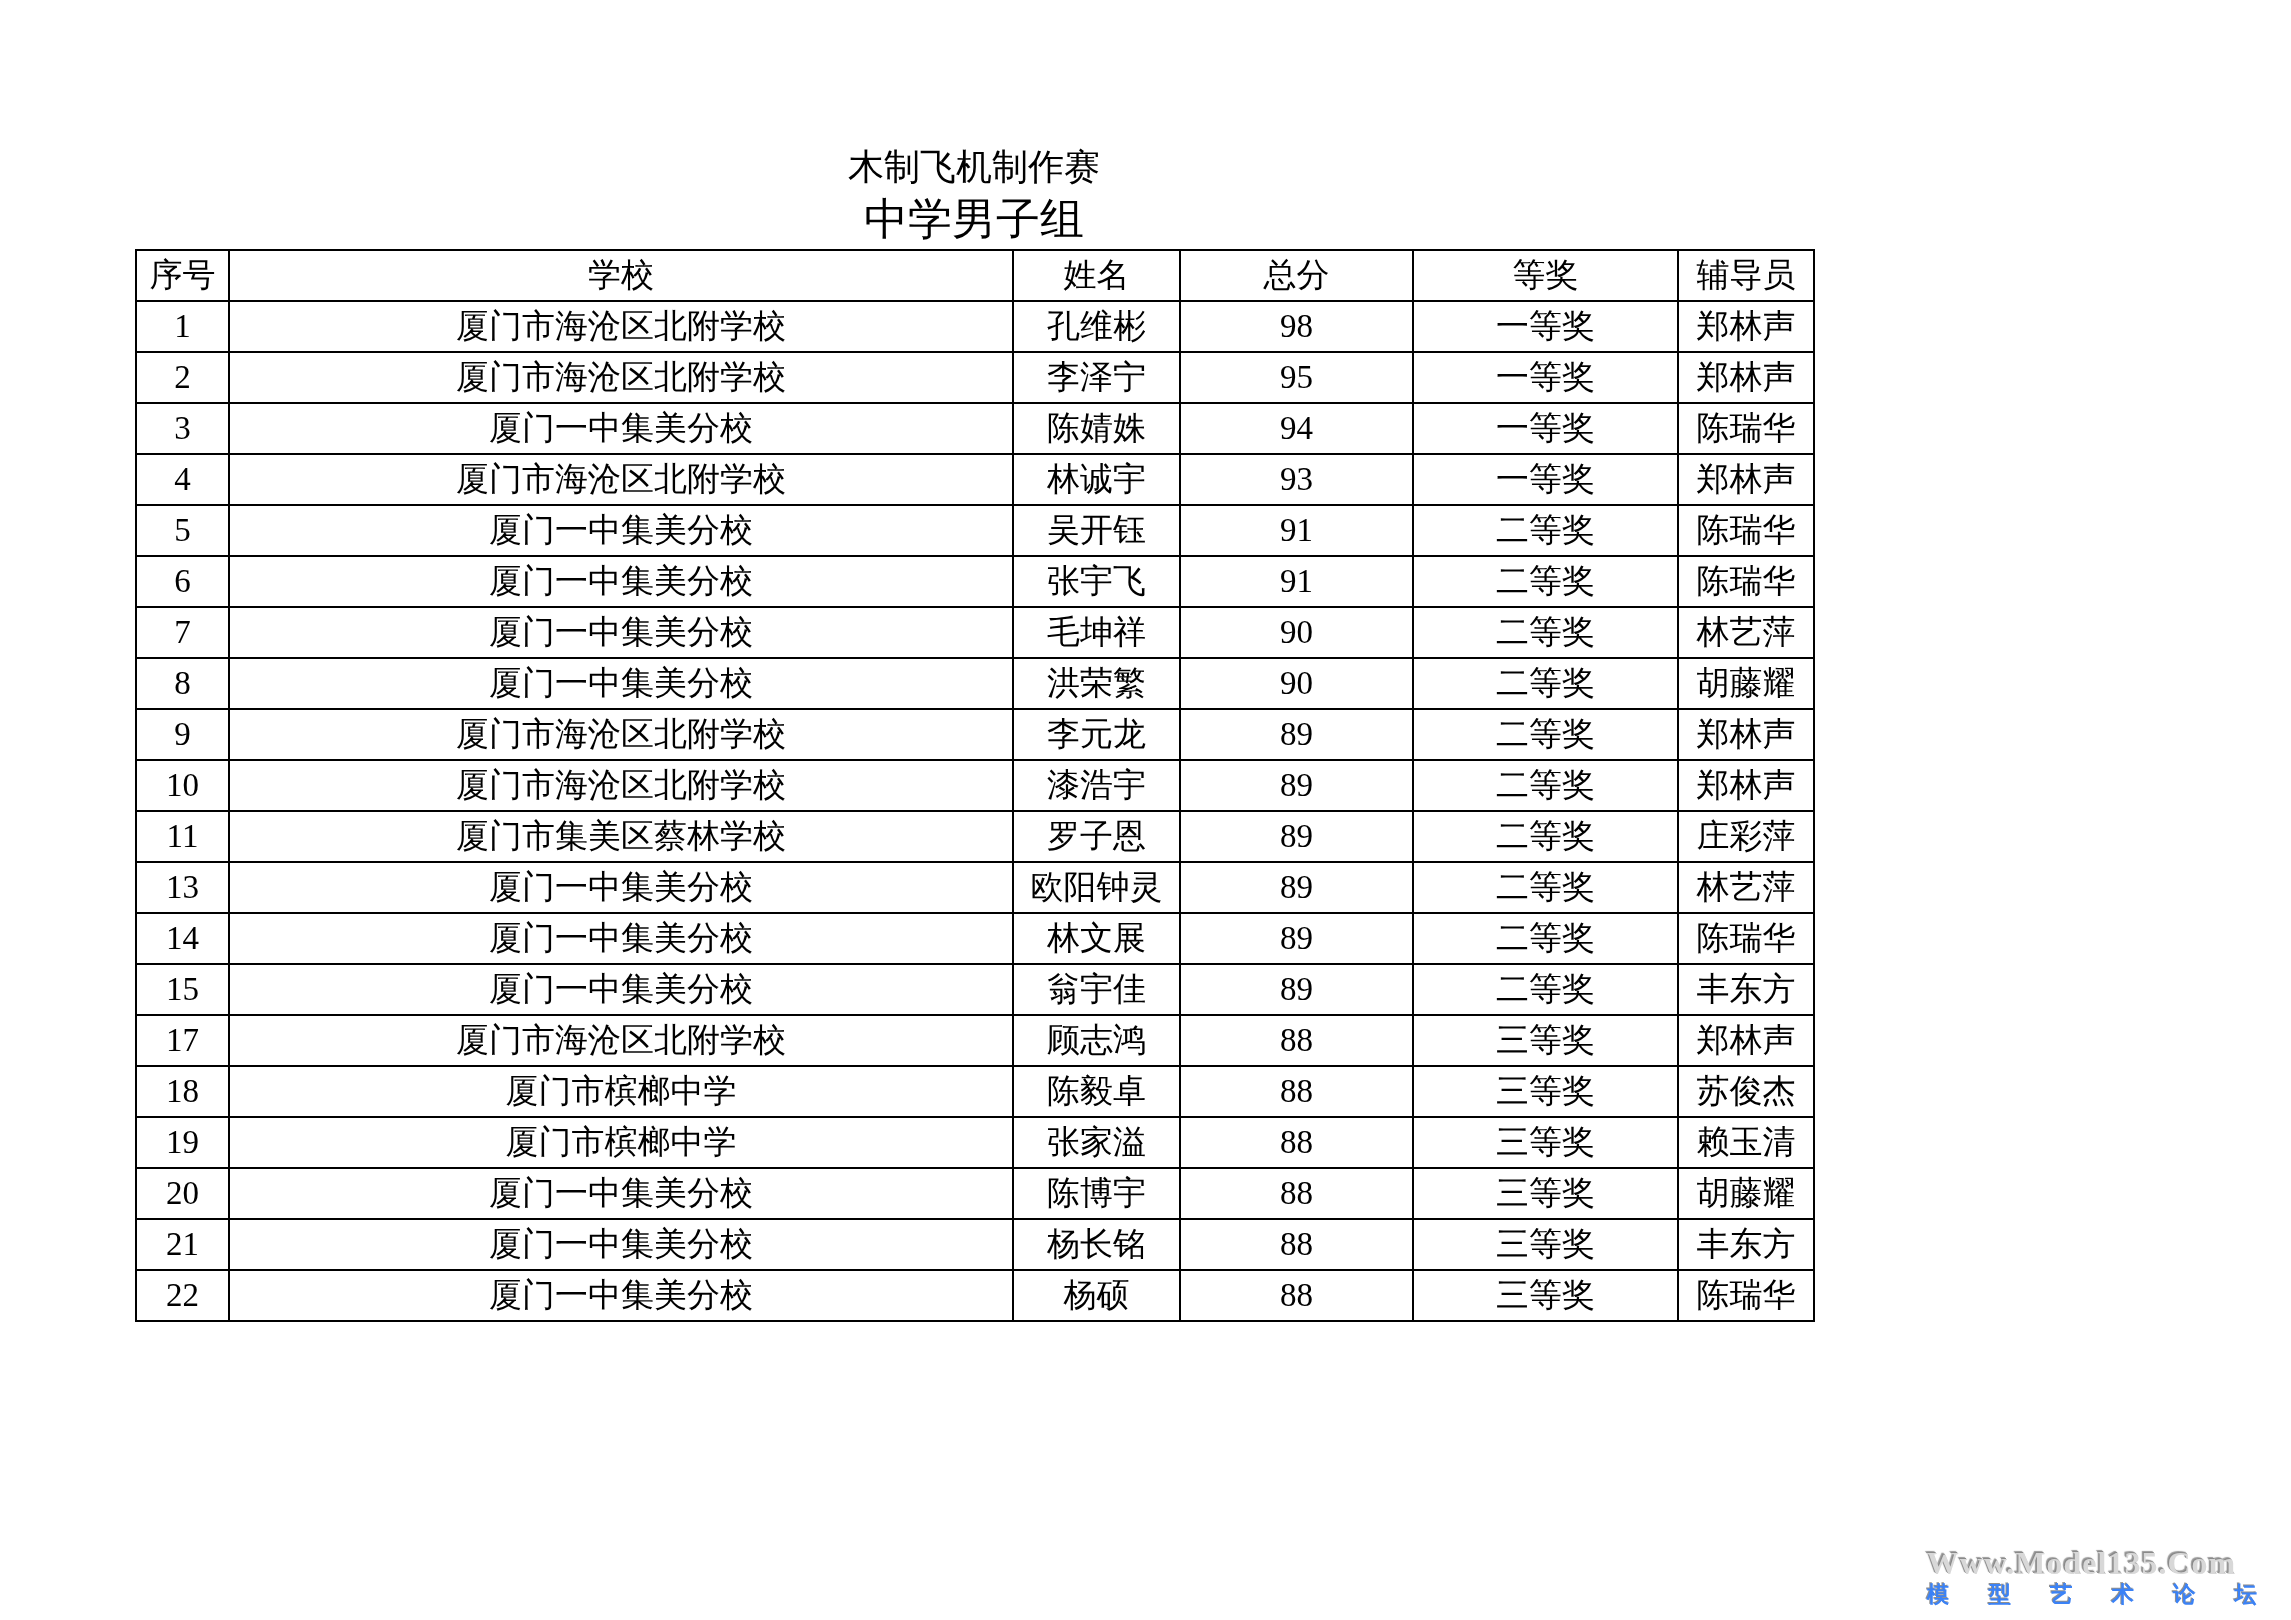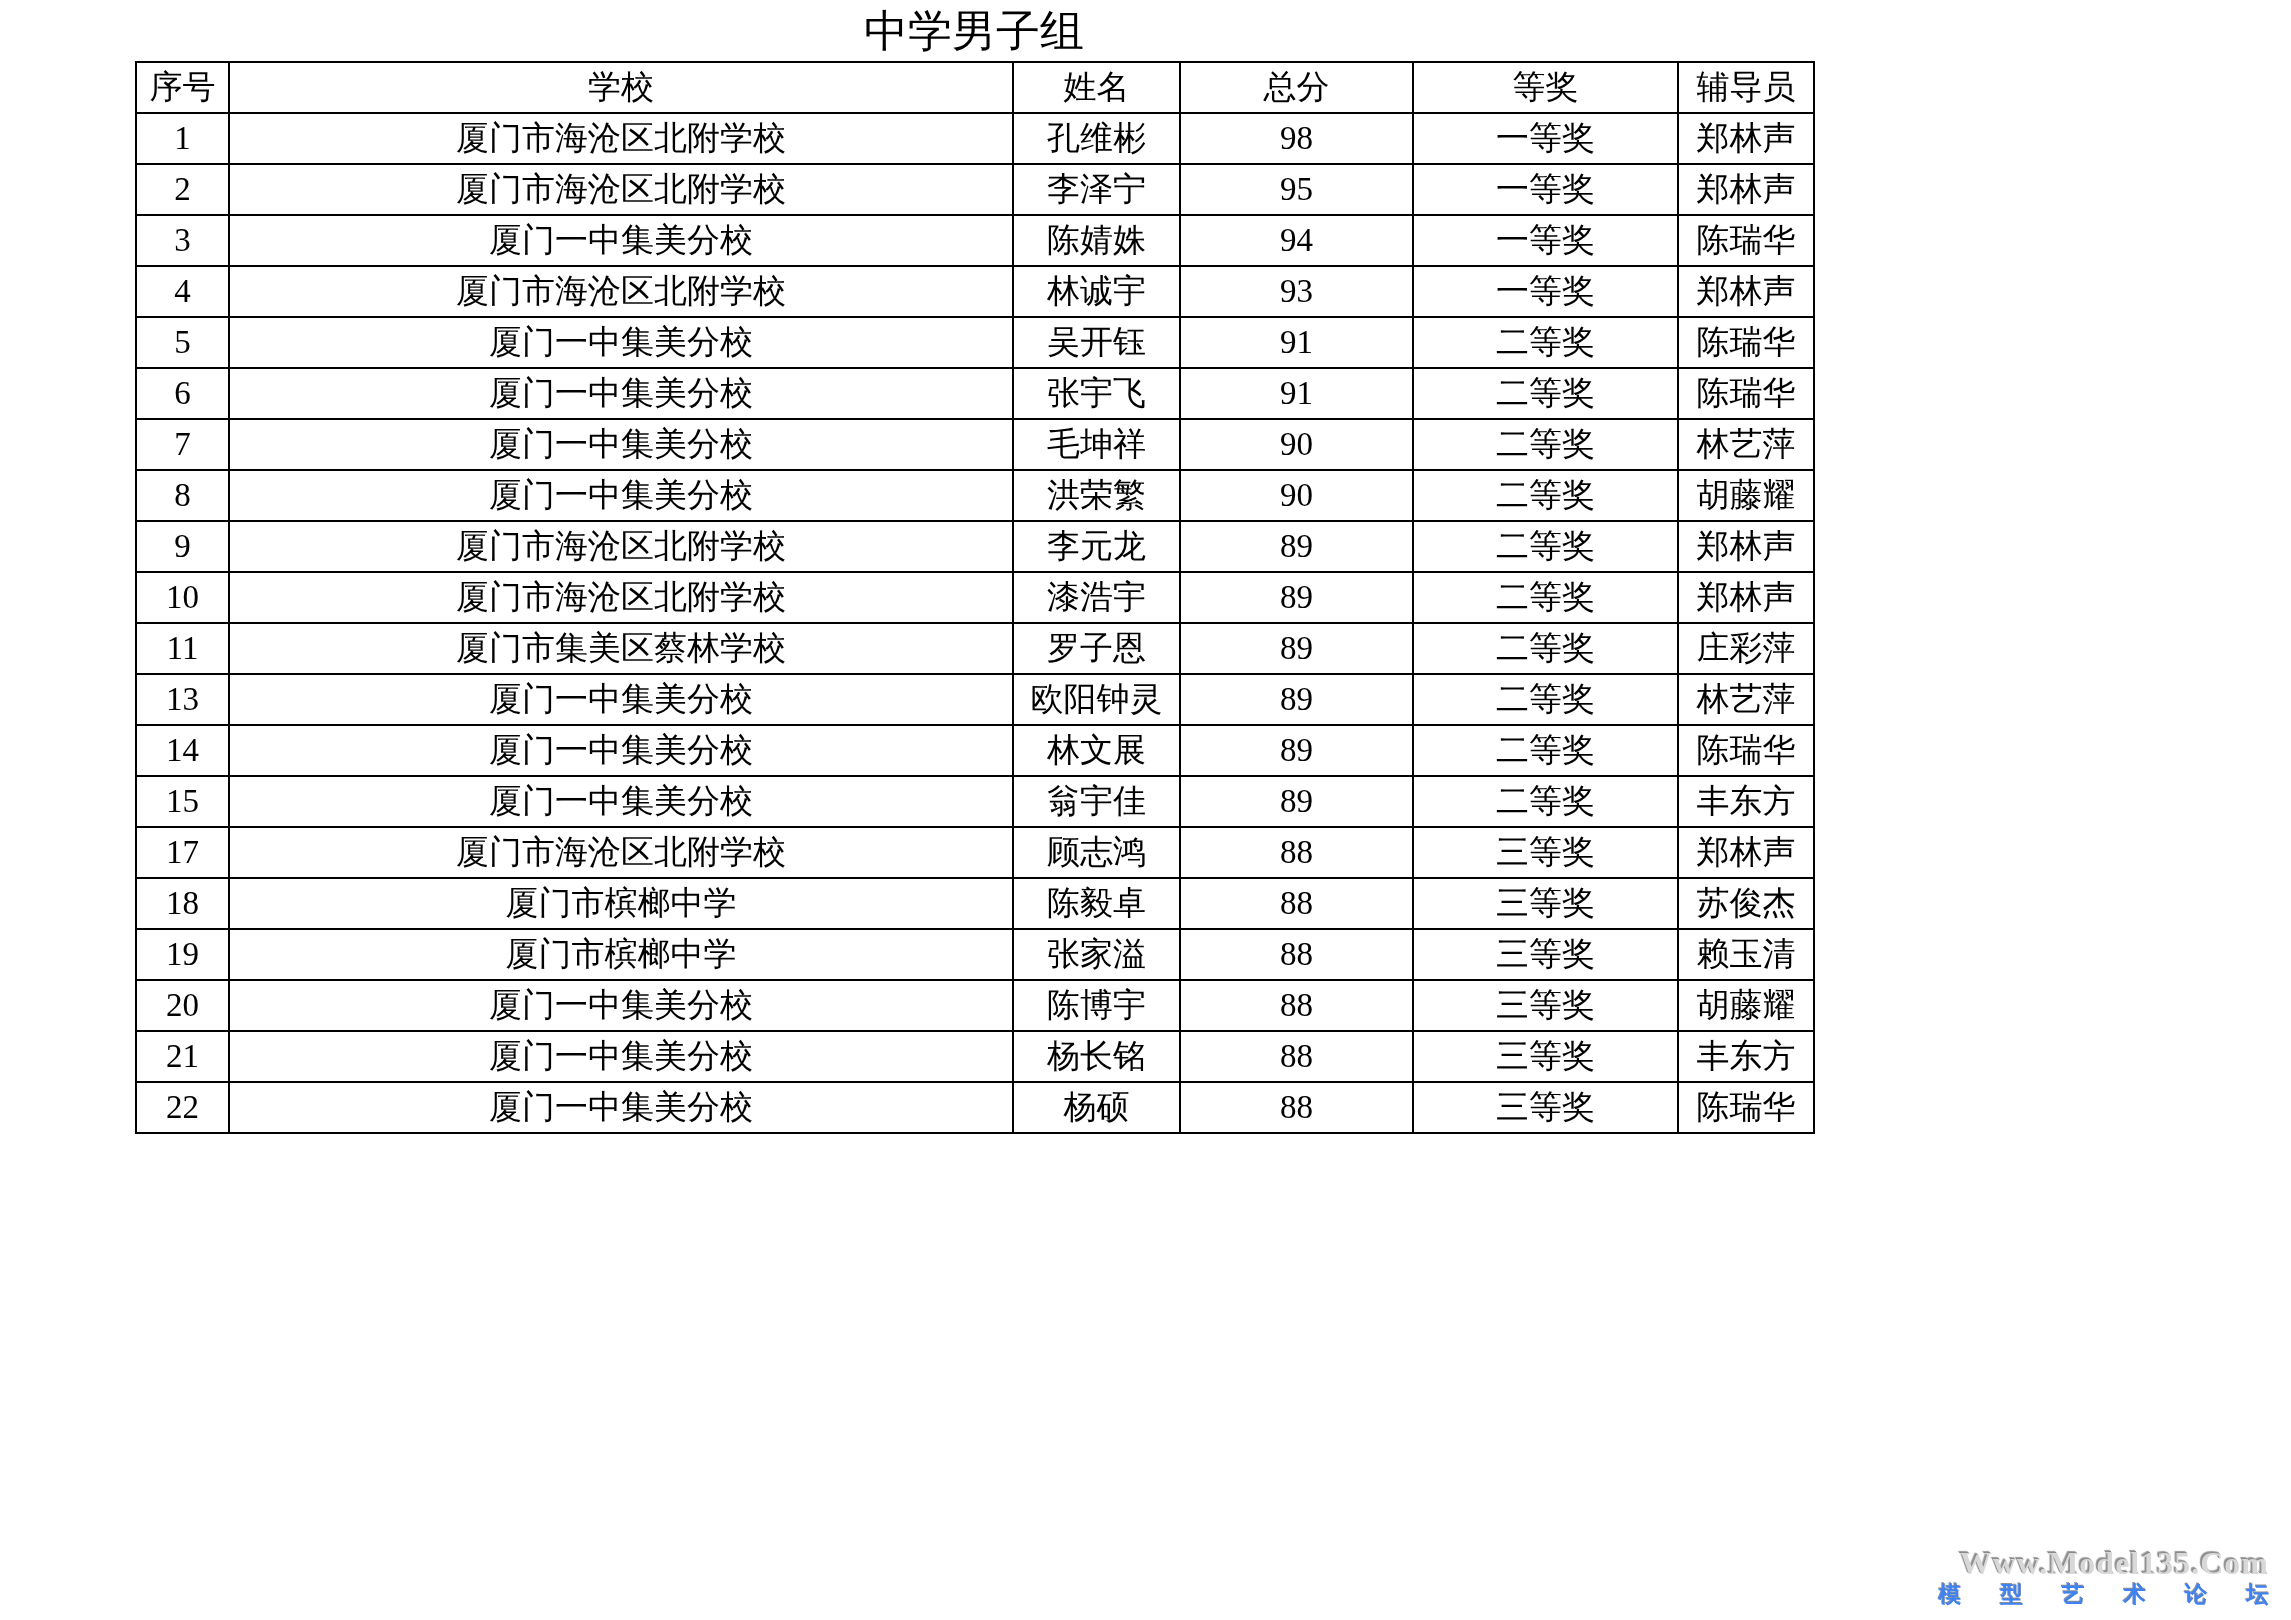--- a/index.html
+++ b/index.html
@@ -53,23 +53,22 @@
     white-space: nowrap;
   }
   col.c-no        { width: 93px;  }
   col.c-school    { width: 784px; }
   col.c-name      { width: 167px; }
   col.c-score     { width: 233px; }
   col.c-award     { width: 265px; }
   col.c-instructor{ width: 136px; }
   .watermark {
     position: absolute;
-    right: 23px;
+    right: 35px;
     bottom: 11.8px;
-    text-align: right;
     user-select: none;
   }
   .watermark .wm-line1 {
     font-family: "Liberation Serif", "DejaVu Serif", serif;
     font-weight: bold;
     font-size: 32px;
     line-height: 35px;
     color: #d8d8d8;
     text-shadow: -1px -1px 0 #8a8a8a, -2px -2px 1px #9a9a9a, 1px 1px 0 #ffffff;
     letter-spacing: 1px;
@@ -82,20 +81,21 @@
     color: #3b82f6;
     text-shadow: -1px -1px 0 #8f8f8f, 1px 1px 0 #ffffff;
     letter-spacing: 16.7px;
     margin-right: -16.7px;
   }
 </style>
 </head>
 <body>
 
 <div class="sheet">
+  <div class="title">木制飞机制作赛</div>
   <div class="subtitle">中学男子组</div>
 
   <table class="results">
     <colgroup>
       <col class="c-no">
       <col class="c-school">
       <col class="c-name">
       <col class="c-score">
       <col class="c-award">
       <col class="c-instructor">

